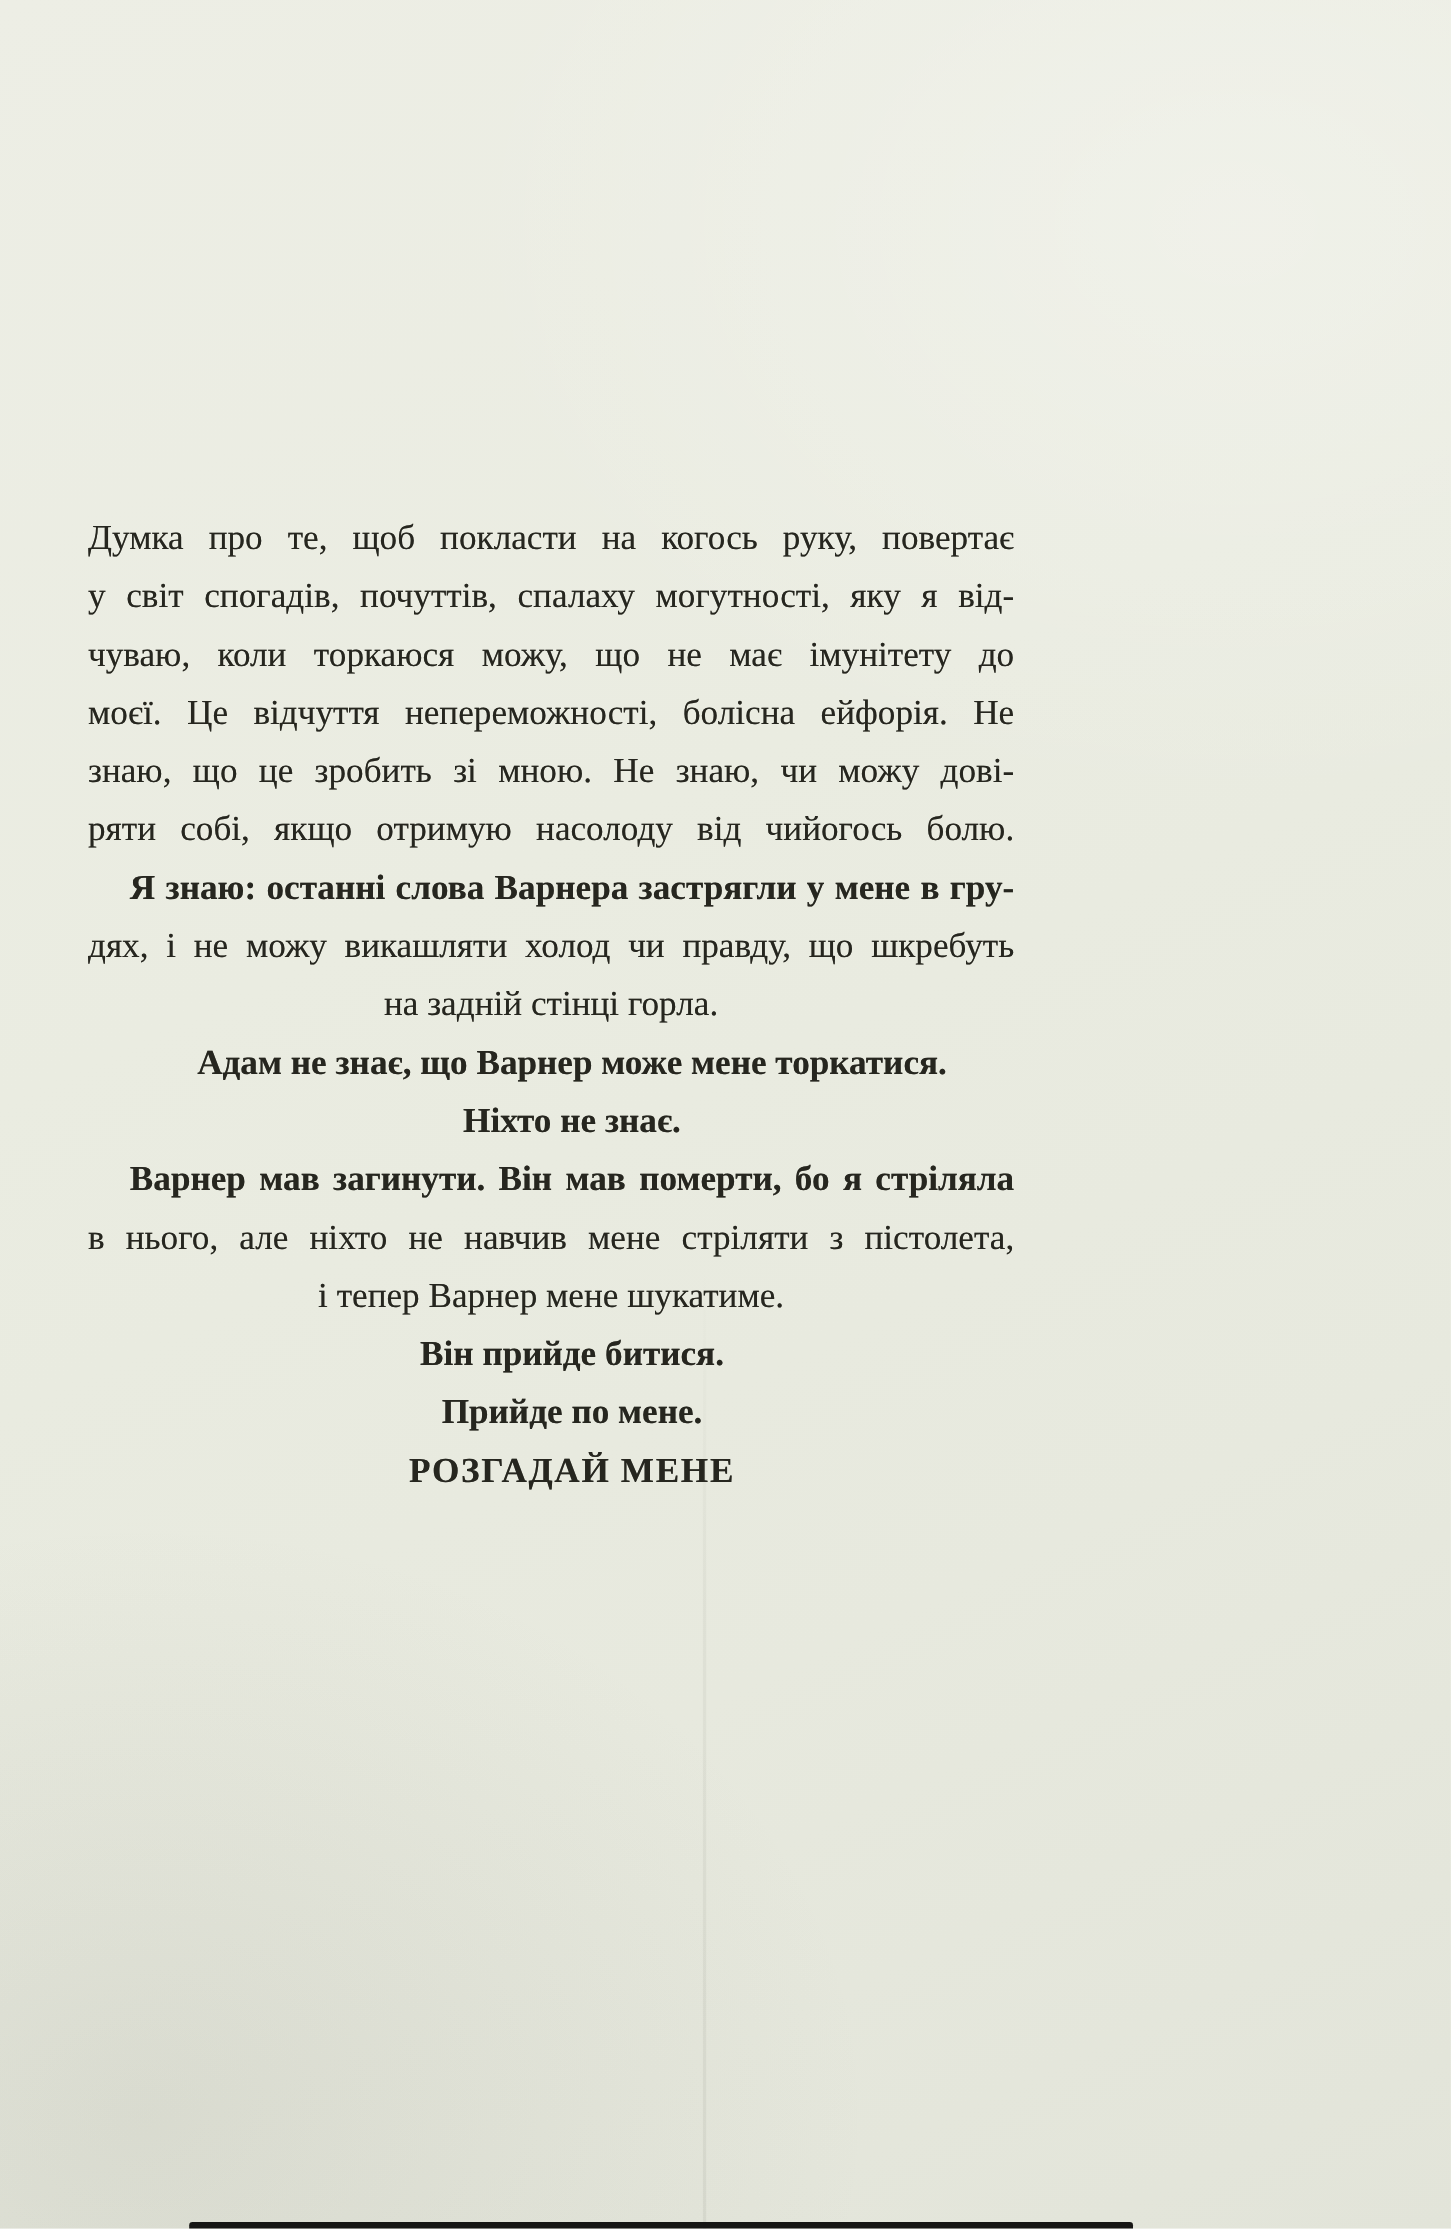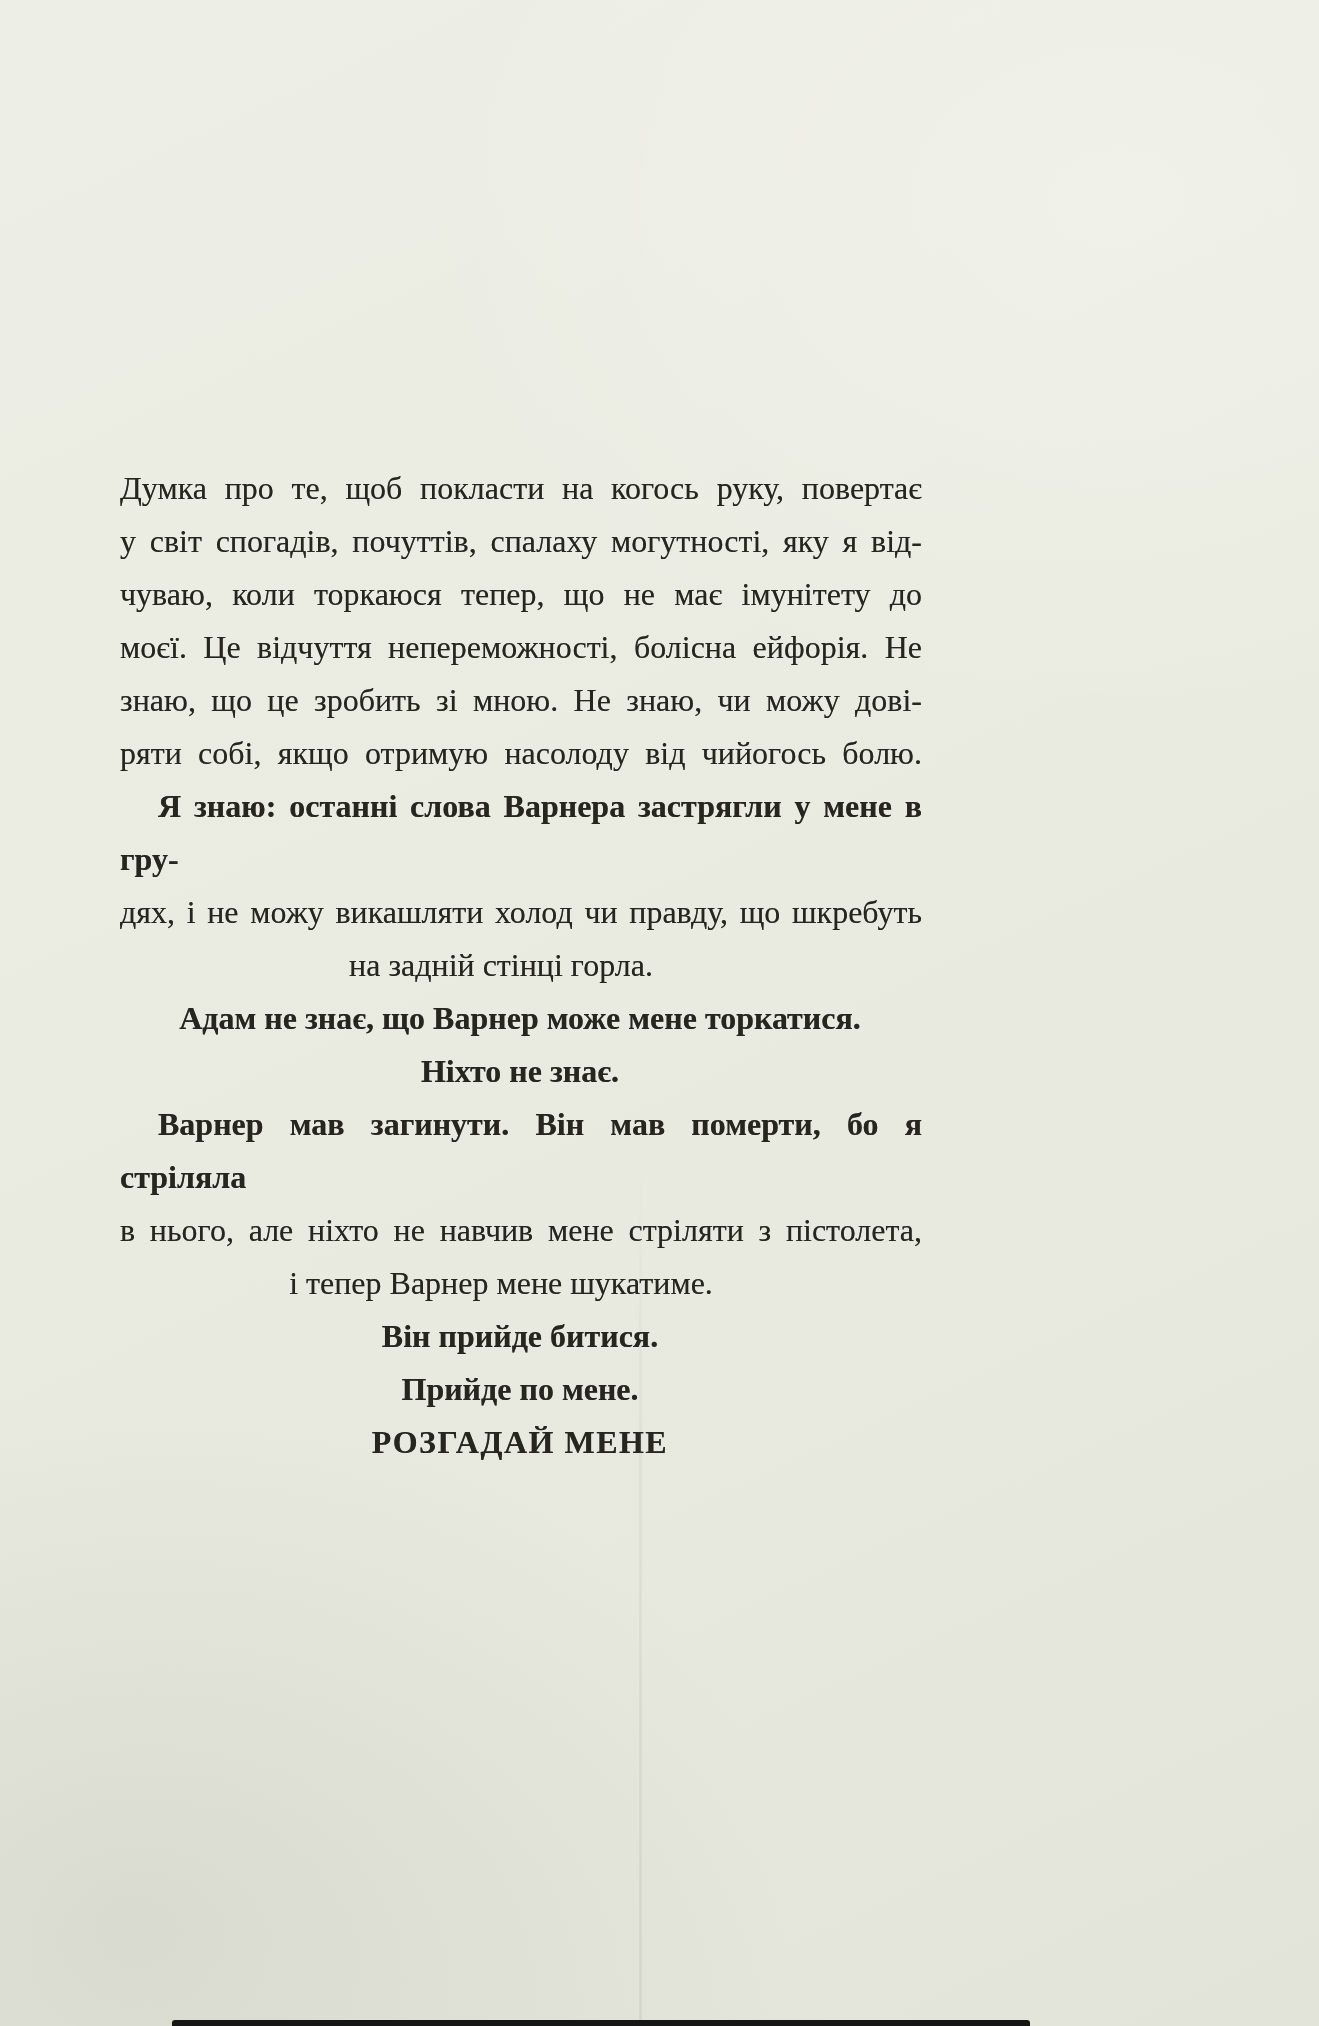--- a/index.html
+++ b/index.html
@@ -31,21 +31,20 @@
     line-height: 53px;
     color: #26261f;
     text-shadow: 0 0 0.6px rgba(38,38,31,0.55);
   }
   .line {
     text-align: center;
   }
   .line.justify {
     text-align: justify;
     text-align-last: justify;
-    margin-left: 40px;
   }
   .line.indent {
     text-indent: 38px;
     font-weight: bold;
   }
   .line.caps {
     letter-spacing: 1.5px;
   }
   
   .crease {
@@ -70,21 +69,21 @@
     border-radius: 3px 3px 0 0;
   }
 </style>
 </head>
 <body>
 
 <div class="photo">
   <div class="page-text" id="text-block">
       <div class="line justify">Думка про те, щоб покласти на когось руку, повертає</div>
       <div class="line justify">у світ спогадів, почуттів, спалаху могутності, яку я від-</div>
-      <div class="line justify">чуваю, коли торкаюся тепер, що не має імунітету до</div>
+      <div class="line justify">чуваю, коли торкаюся можу, що не має імунітету до</div>
       <div class="line justify">моєї. Це відчуття непереможності, болісна ейфорія. Не</div>
       <div class="line justify">знаю, що це зробить зі мною. Не знаю, чи можу дові-</div>
       <div class="line justify">ряти собі, якщо отримую насолоду від чийогось болю.</div>
       <div class="line indent justify">Я знаю: останні слова Варнера застрягли у мене в гру-</div>
       <div class="line justify">дях, і не можу викашляти холод чи правду, що шкребуть</div>
       <div class="line">на задній стінці горла.</div>
       <div class="line indent">Адам не знає, що Варнер може мене торкатися.</div>
       <div class="line indent">Ніхто не знає.</div>
       <div class="line indent justify">Варнер мав загинути. Він мав померти, бо я стріляла</div>
       <div class="line justify">в нього, але ніхто не навчив мене стріляти з пістолета,</div>

